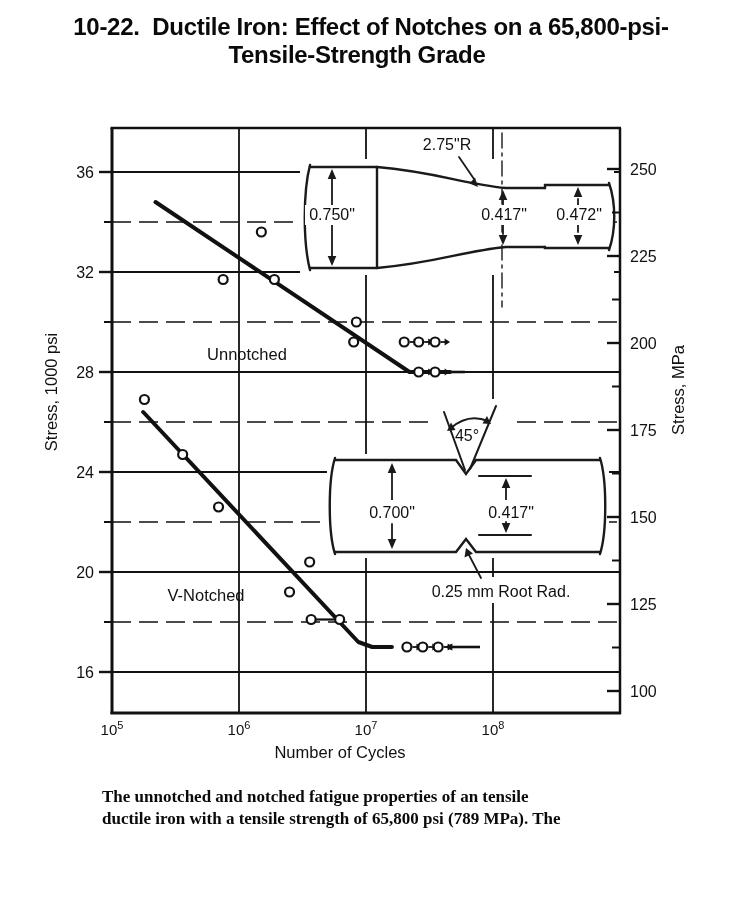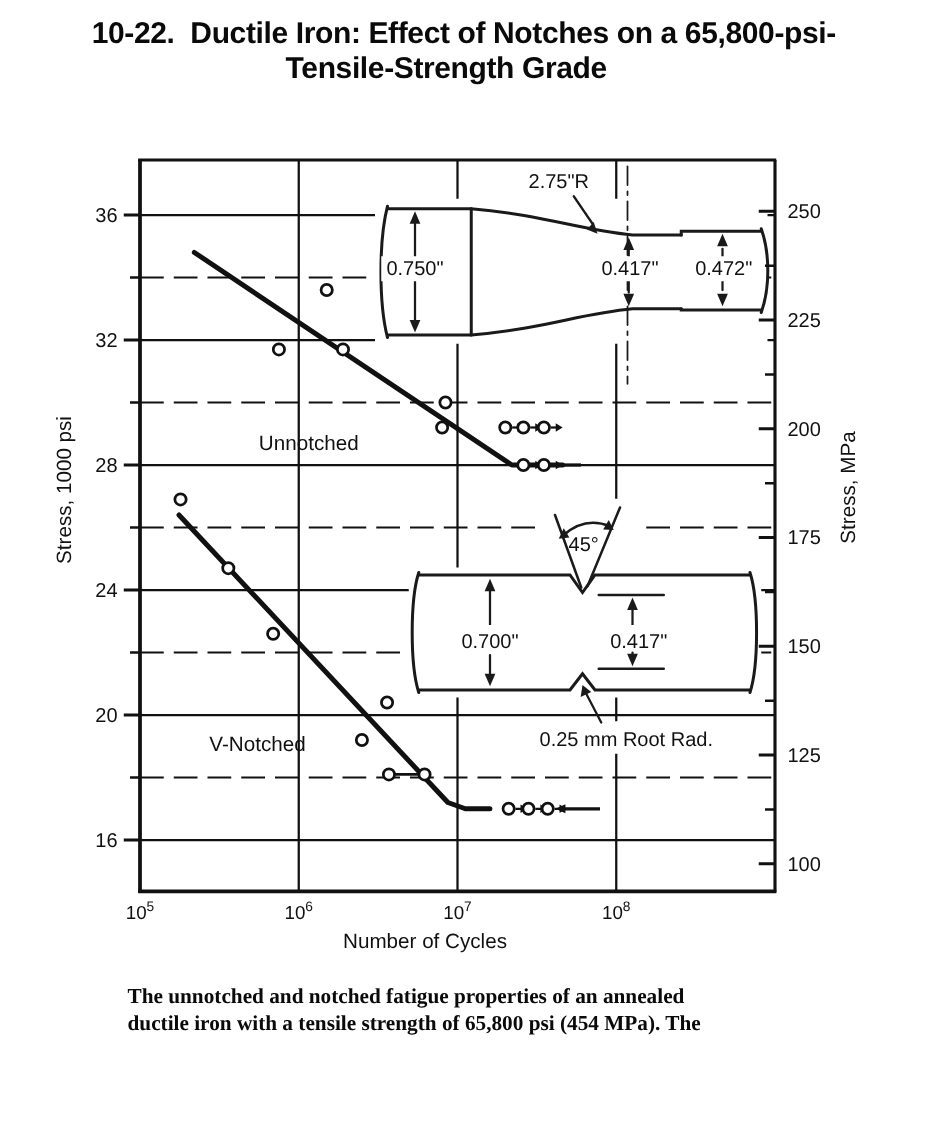--- a/index.html
+++ b/index.html
@@ -206,16 +206,16 @@
       </g>
 
     <text class="serieslabel" x="247" y="360">Unnotched</text>
     <text class="serieslabel" x="206" y="601">V-Notched</text>
     <text class="axistitle" transform="rotate(-90 57 392)" x="57" y="392">Stress, 1000 psi</text>
     <text class="axistitle" transform="rotate(-90 684 390)" x="684" y="390">Stress, MPa</text>
     <text class="axistitle" x="340" y="758">Number of Cycles</text>
   </svg>
 
   <div class="caption">
-    <div>The unnotched and notched fatigue properties of an annealed</div>
-    <div>ductile iron with a tensile strength of 65,800 psi (454 MPa). The</div>
+    <div>The unnotched and notched fatigue properties of an tensile</div>
+    <div>ductile iron with a tensile strength of 65,800 psi (789 MPa). The</div>
   </div>
 </div>
 
 </body></html>

